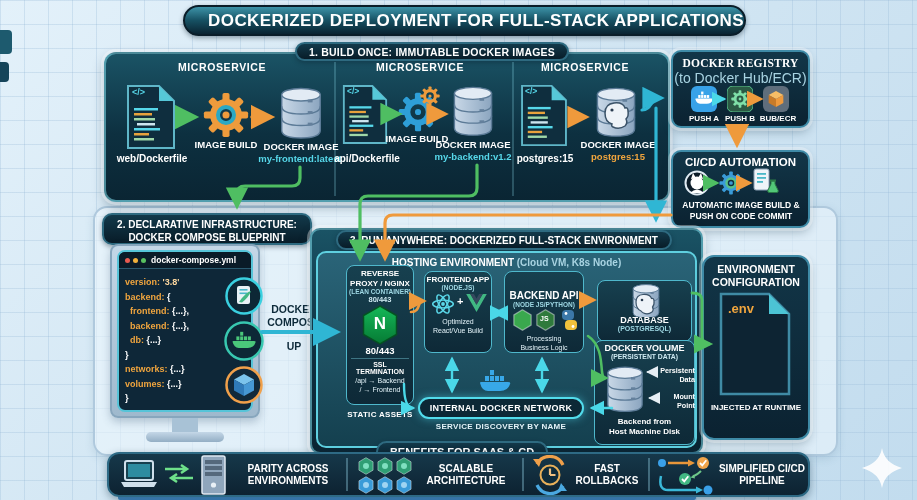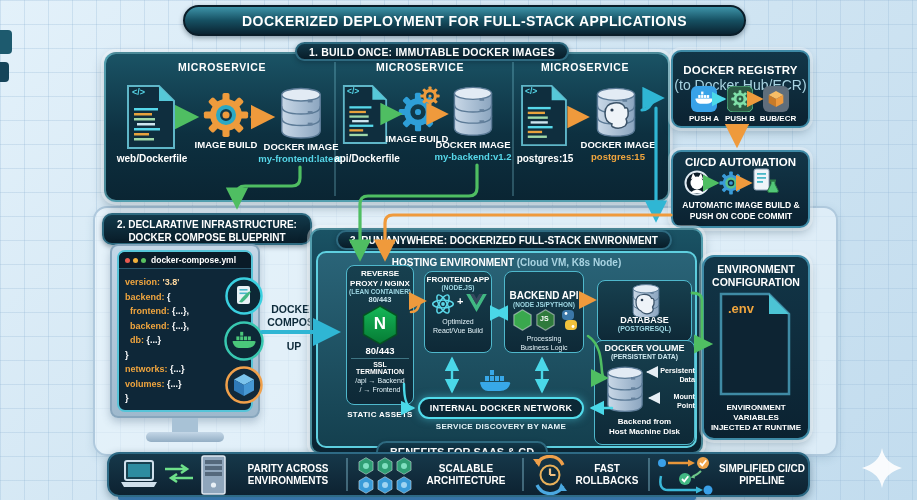--- a/index.html
+++ b/index.html
@@ -106,21 +106,21 @@
   </svg>
 
   <div class="abs" style="left:0;top:30;left:0px;top:30px;width:12px;height:24px;background:#1d5a6e;border-radius:0 4px 4px 0;"></div>
   <div class="abs" style="left:0px;top:62px;width:9px;height:20px;background:#16455a;border-radius:0 4px 4px 0;"></div>
 
   <div class="abs" style="left:93px;top:206px;width:745px;height:250px;background:rgba(238,247,253,.55);border:2px solid #afc9dd;border-radius:14px;box-shadow:0 3px 8px rgba(80,120,150,.18);"></div>
 
   <div class="abs" style="left:118px;top:489px;width:578px;height:11px;background:linear-gradient(180deg,#5aa5de,#3e86c4);border-radius:2px;"></div>
 
   <div class="abs hpill" style="left:183px;top:5px;width:563px;height:31px;border-radius:16px;background:linear-gradient(180deg,#3d93a8 0%,#165062 50%,#0a2331 100%);border:2px solid #0a1d29;">
-    <div class="w" style="font-size:14px;line-height:28px;letter-spacing:.4px;">DOCKERIZED DEPLOYMENT FOR FULL-STACK APPLICATIONS</div>
+    <div class="w" style="font-size:17px;line-height:28px;letter-spacing:.4px;text-align:right;">DOCKERIZED DEPLOYMENT FOR FULL-STACK APPLICATIONS</div>
   </div>
 
   <div class="abs dkpanel" style="left:104px;top:52px;width:566px;height:150px;"></div>
   <div class="abs hpill" style="left:295px;top:42px;width:274px;height:19px;border-radius:10px;">
     <div class="w" style="font-size:10.5px;line-height:17px;letter-spacing:.2px;">1. BUILD ONCE: IMMUTABLE DOCKER IMAGES</div>
   </div>
 
   <div class="abs" style="left:334px;top:62px;width:2px;height:134px;background:rgba(140,220,235,.25);"></div>
   <div class="abs" style="left:512px;top:62px;width:2px;height:134px;background:rgba(140,220,235,.25);"></div>
 
@@ -188,21 +188,21 @@
     <svg width="48" height="52">
       <use href="#sym-cyl"></use>
       <path d="M20,38 Q13,36 13,27 Q13,18 22,17 Q31,16 33,22 Q36,21 36,25 Q37,30 34,33 Q36,37 33,40 Q27,44 21,41 Q19,40 20,38 Z" fill="#eef3f8" stroke="#3a5268" stroke-width="1.5"></path>
       <circle cx="20" cy="24" r="1.6" fill="#2a3c50"></circle>
     </svg>
   </div>
   <div class="abs w ctr" style="left:576px;top:139px;width:84px;font-size:9.5px;">DOCKER IMAGE</div>
   <div class="abs orangetx ctr" style="left:576px;top:151px;width:84px;font-size:9.5px;font-weight:bold;">postgres:15</div>
 
   <div class="abs navybox" style="left:671px;top:50px;width:139px;height:78px;">
-    <div class="w ctr" style="margin-top:12px;font-size:11.5px;letter-spacing:.2px;">DOCKER REGISTRY</div>
+    <div class="w ctr" style="margin-top:5px;font-size:11.5px;letter-spacing:.2px;font-family:Liberation Serif, serif;">DOCKER REGISTRY</div>
     <div class="sub ctr" style="font-size:14px;margin-top:1px;">(to Docker Hub/ECR)</div>
   </div>
   <div class="abs" style="left:691px;top:86px;">
     <svg width="26" height="26">
         <rect width="26" height="26" rx="6" fill="#38a2e8"></rect>
         <use href="#sym-whale" x="3" y="5" width="20" height="15" style="color:#fff"></use>
       </svg>
   </div>
   <div class="abs" style="left:727px;top:86px;">
     <svg width="26" height="26">
@@ -452,21 +452,20 @@
     </div>
   </div>
   <div class="abs" style="left:718px;top:291px;">
     <svg width="74" height="106">
       <path d="M3,3 H51 L71,23 V103 H3 Z" fill="#0d2433" stroke="#3f8aa4" stroke-width="2.5"></path>
       <path d="M51,3 L71,23 H51 Z" fill="#4cc4d4"></path>
     </svg>
     <div class="abs orangetx" style="left:10px;top:10px;font-size:13px;font-weight:bold;">.env</div>
   </div>
   <div class="abs w ctr" style="left:704px;top:403px;width:104px;font-size:8px;line-height:10px;">
-    <div>ENVIRONMENT VARIABLES</div>
     <div>INJECTED AT RUNTIME</div>
   </div>
 
   <div class="abs hpill" style="left:376px;top:441px;width:172px;height:21px;border-radius:11px;">
     <div class="w" style="font-size:11px;line-height:19px;">BENEFITS FOR SAAS &amp; CD</div>
   </div>
   <div class="abs" style="left:107px;top:452px;width:703px;height:45px;background:linear-gradient(180deg,#16384a,#0d2231);border:2px solid #2e6a85;border-radius:12px;box-shadow:0 3px 8px rgba(20,50,70,.4);"></div>
 
   <svg class="abs" style="left:118px;top:459px;" width="42" height="32">
     <rect x="7" y="2" width="28" height="19" rx="2" fill="#17404f" stroke="#cfe0ec" stroke-width="2"></rect>

